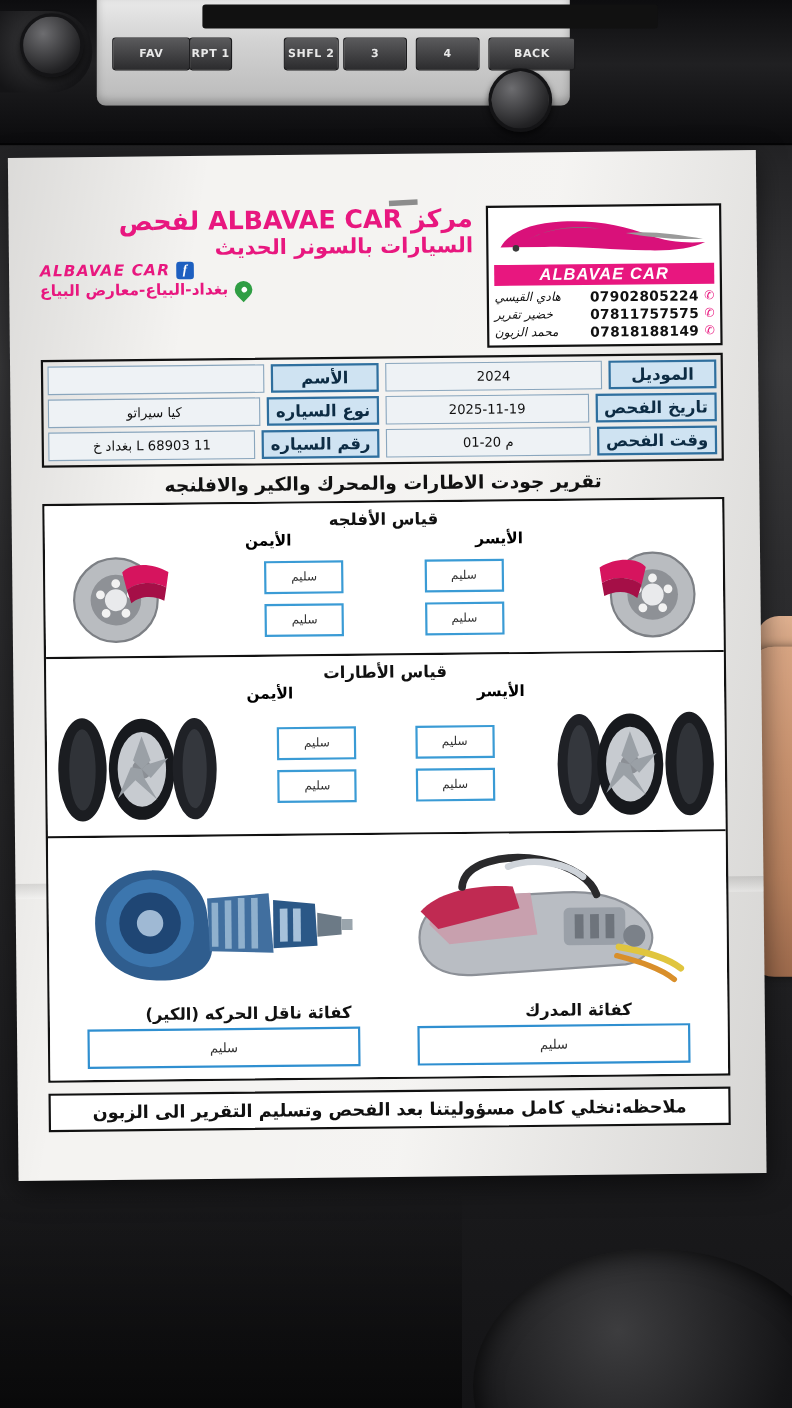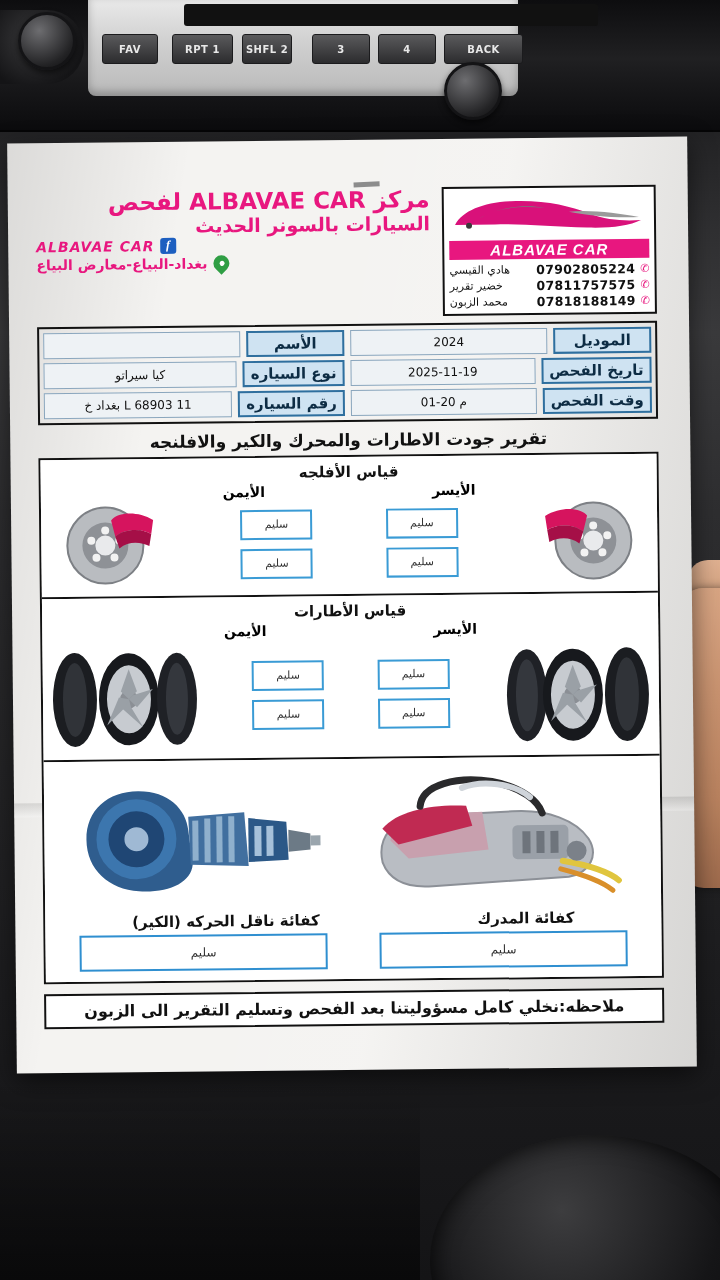--- a/index.html
+++ b/index.html
@@ -144,21 +144,21 @@
     text-align:center; letter-spacing:1px; padding:1px 0; font-style:italic;
     font-family:"Liberation Sans", sans-serif;
   }
   .phones { margin-top:3px; }
   .phone-row {
     display:flex; flex-direction:row; align-items:center; gap:5px;
     font-size:12px; color:#111; margin-bottom:1px; justify-content:flex-start;
   }
   .ph-icon { color:#e8177f; font-size:11px; }
   .ph-num { font-weight:bold; letter-spacing:.3px; font-size:12.5px; }
-  .ph-name { color:#111; font-size:11px; margin-right:auto; }
+  .ph-name { color:#111; font-size:11px; margin-right:auto;font-style:italic; }
 
   
   .info {
     margin-top:7px; border:2px solid #111; padding:4px 4px;
     display:flex; flex-direction:row; gap:6px;
   }
   .info-col { flex:1 1 50%; }
   .inforow {
     display:flex; flex-direction:row; align-items:stretch; margin-bottom:4px;
   }
@@ -237,23 +237,23 @@
 </style>
 </head>
 <body>
 
 <div class="scene">
   <div class="dash-top"></div>
   <div class="vent"></div>
 
   <div class="radio-panel">
     <div class="radio-screen"></div>
-    <div class="radio-btn" style="left:14px;width:56px;">FAV</div>
-    <div class="radio-btn" style="left:84px;width:61px;text-align:center;">1 RPT</div>
-    <div class="radio-btn" style="left:154px;width:50px;">2 SHFL</div>
+    <div class="radio-btn" style="left:14px;width:71px;">FAV</div>
+    <div class="radio-btn" style="left:84px;width:39px;text-align:center;">1 RPT</div>
+    <div class="radio-btn" style="left:170px;width:50px;">2 SHFL</div>
     <div class="radio-btn" style="left:224px;width:58px;">3</div>
     <div class="radio-btn" style="left:290px;width:58px;">4</div>
     <div class="radio-btn" style="left:356px;width:79px;">BACK</div>
   </div>
   <div class="knob" style="left:18px;top:12px;"></div>
   <div class="knob" style="left:444px;top:62px;"></div>
 
   <div class="seat-shadow"></div>
   <div class="wheel"></div>
   <div class="hand2"></div>

